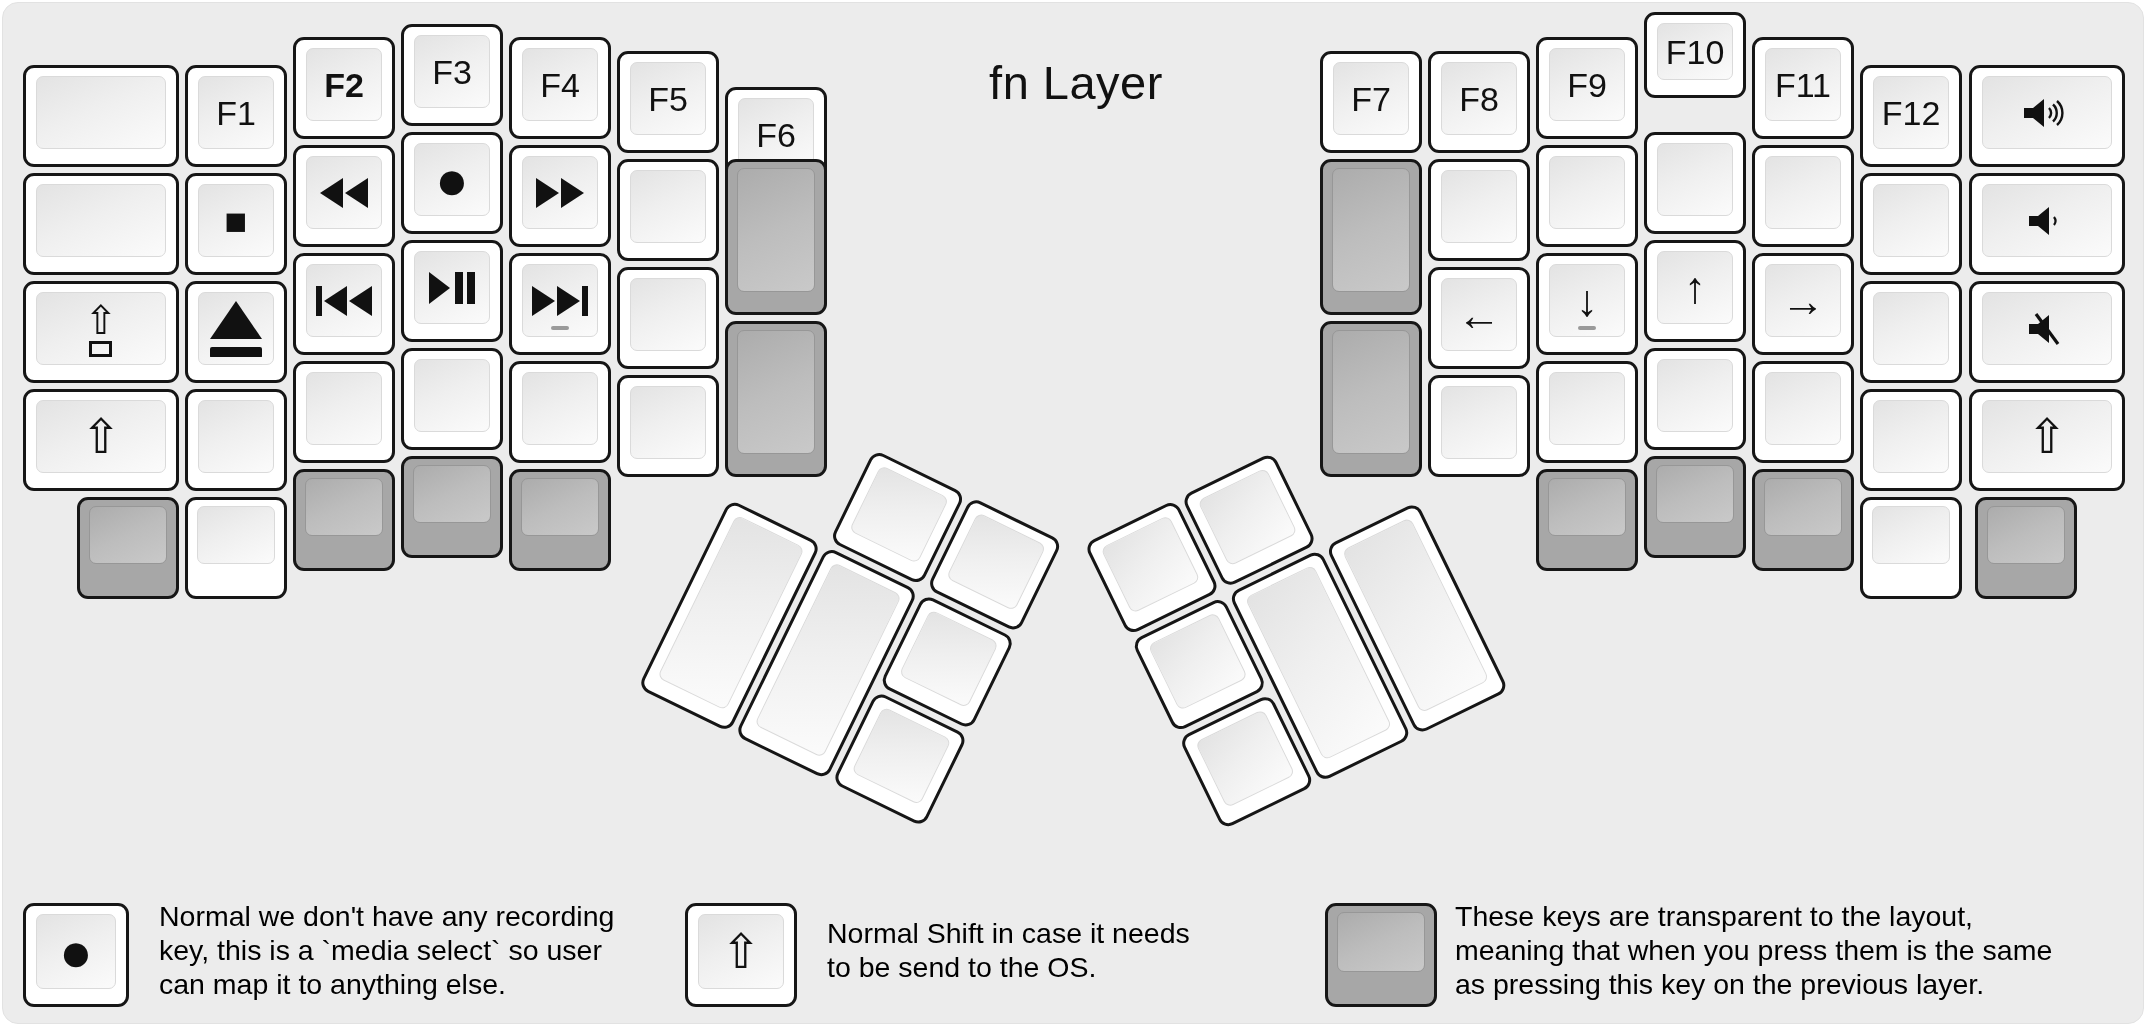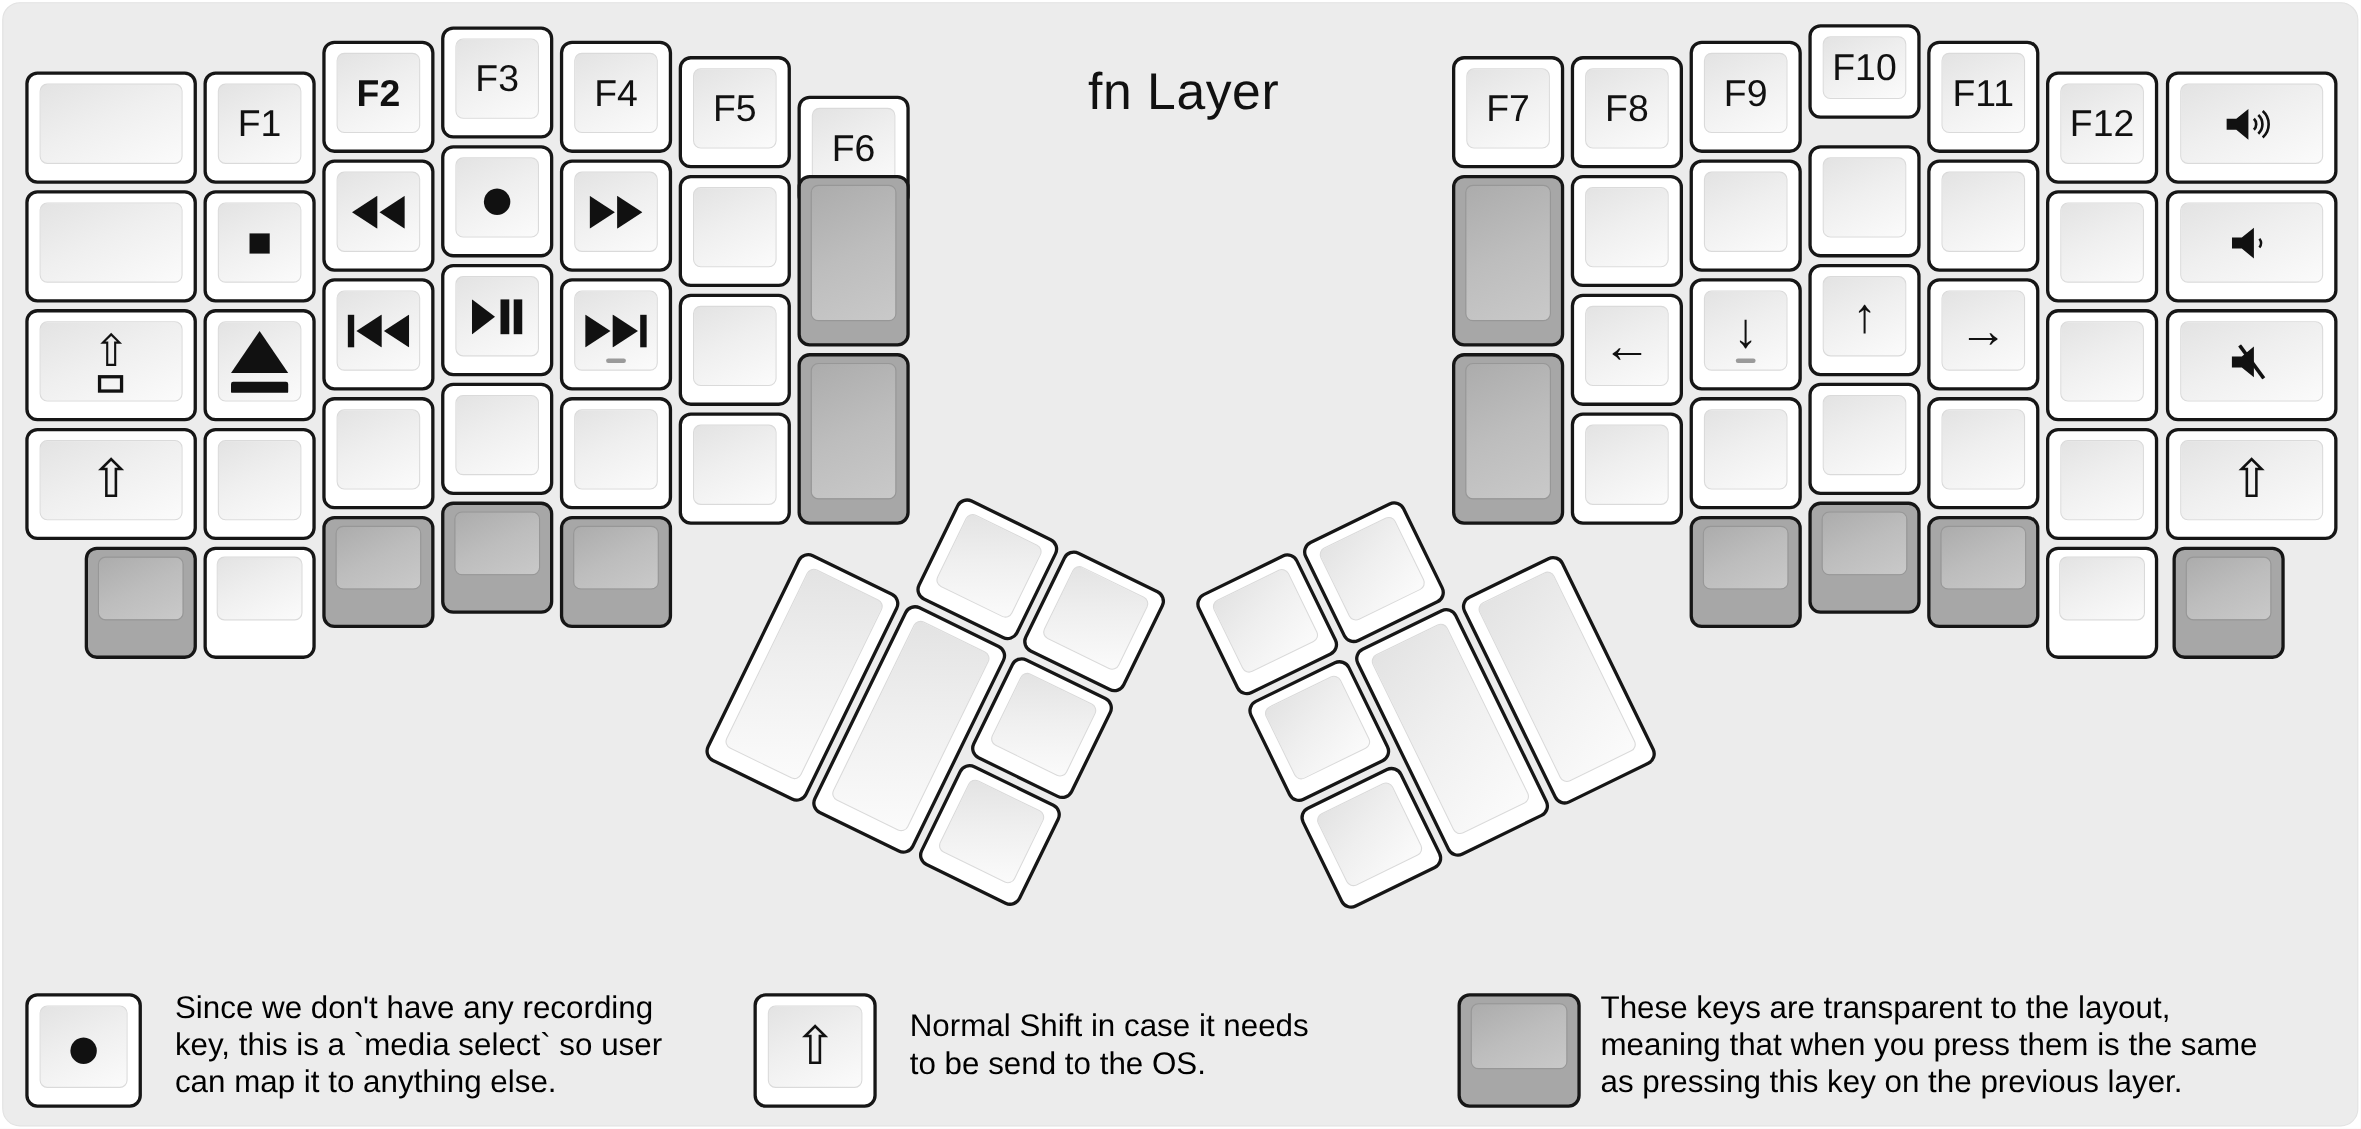--- a/index.html
+++ b/index.html
@@ -253,21 +253,21 @@
           <div class="cap">
             <span style="display: flex; flex-direction: column; align-items: center; justify-content: center;">
               <span class="glyph arrow">↓</span>
             </span>
             <span class="front-dash"></span>
           </div>
         </div>
         <div class="key" style="left: 1533px; top: 358px; width: 102px; height: 102px;">
           <div class="cap"></div>
         </div>
-        <div class="key" style="left: 1641px; top: 19px; width: 102px; height: 86px;">
+        <div class="key" style="left: 1641px; top: 9px; width: 102px; height: 86px;">
           <div class="cap">
             <span class="klabel">F10</span>
           </div>
         </div>
         <div class="key" style="left: 1641px; top: 129px; width: 102px; height: 102px;">
           <div class="cap"></div>
         </div>
         <div class="key" style="left: 1641px; top: 237px; width: 102px; height: 102px;">
           <div class="cap">
             <span style="display: flex; flex-direction: column; align-items: center; justify-content: center;">
@@ -406,21 +406,21 @@
         </div>
       </div>
     <div id="legend">
         <div class="key" style="left: 20px; top: 900px; width: 106px; height: 104px;">
           <div class="cap">
             <span style="display: flex; flex-direction: column; align-items: center; justify-content: center;">
               <span class="glyph record">●</span>
             </span>
           </div>
         </div>
-        <div class="legend-text" style="left: 156px; top: 896px;">Since we don't have any recording
+        <div class="legend-text" style="left: 156px; top: 896px;">Normal we don't have any recording
 key, this is a `media select` so user
 can map it to anything else.</div>
         <div class="key" style="left: 682px; top: 900px; width: 112px; height: 104px;">
           <div class="cap">
             <span style="display: flex; flex-direction: column; align-items: center; justify-content: center;">
               <span class="glyph shift">⇧</span>
             </span>
           </div>
         </div>
         <div class="legend-text" style="left: 824px; top: 913px;">Normal Shift in case it needs

